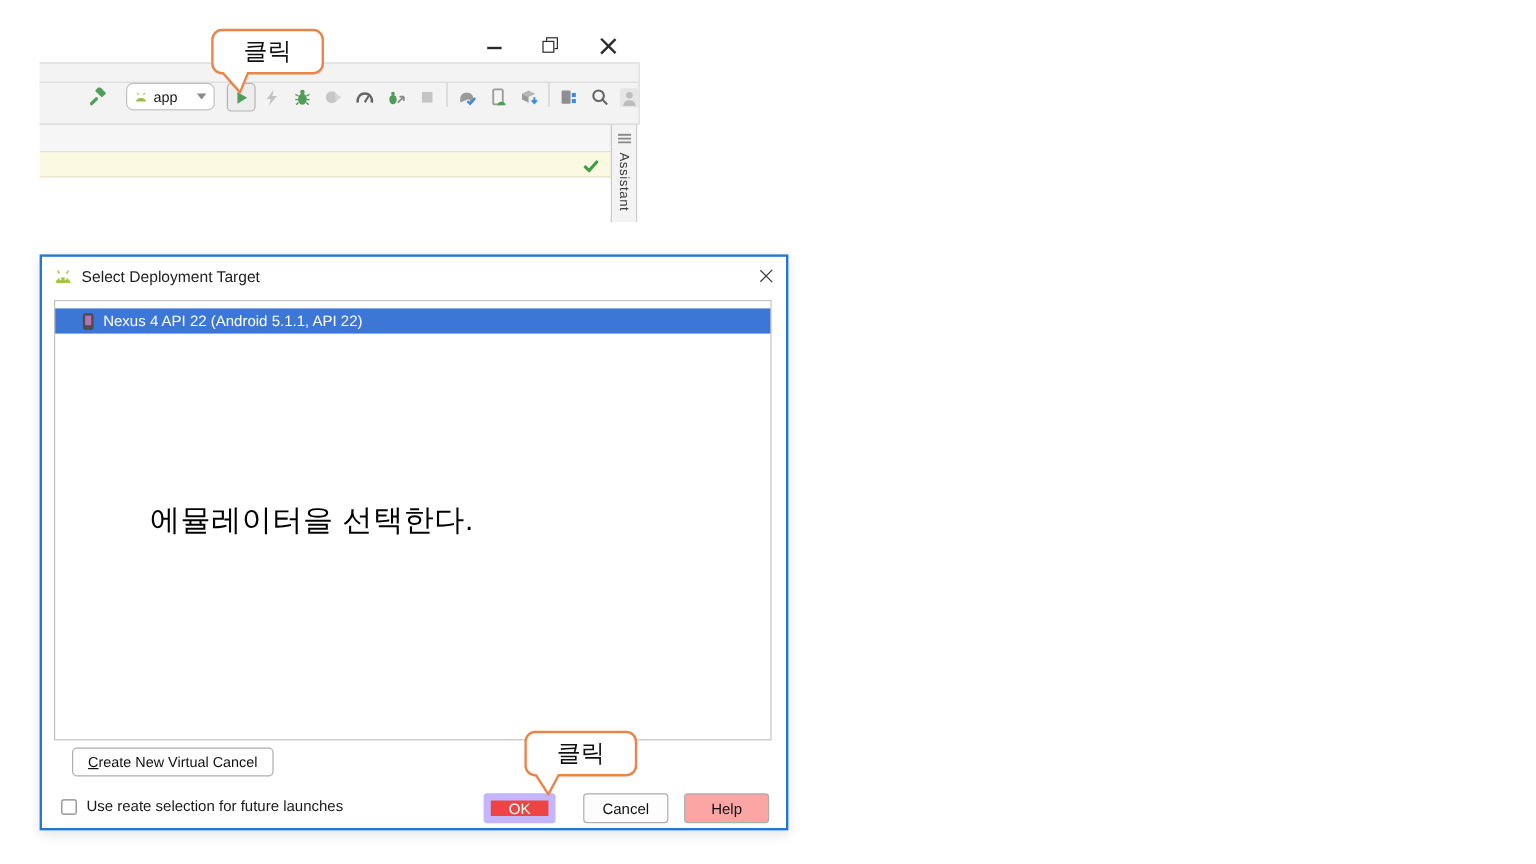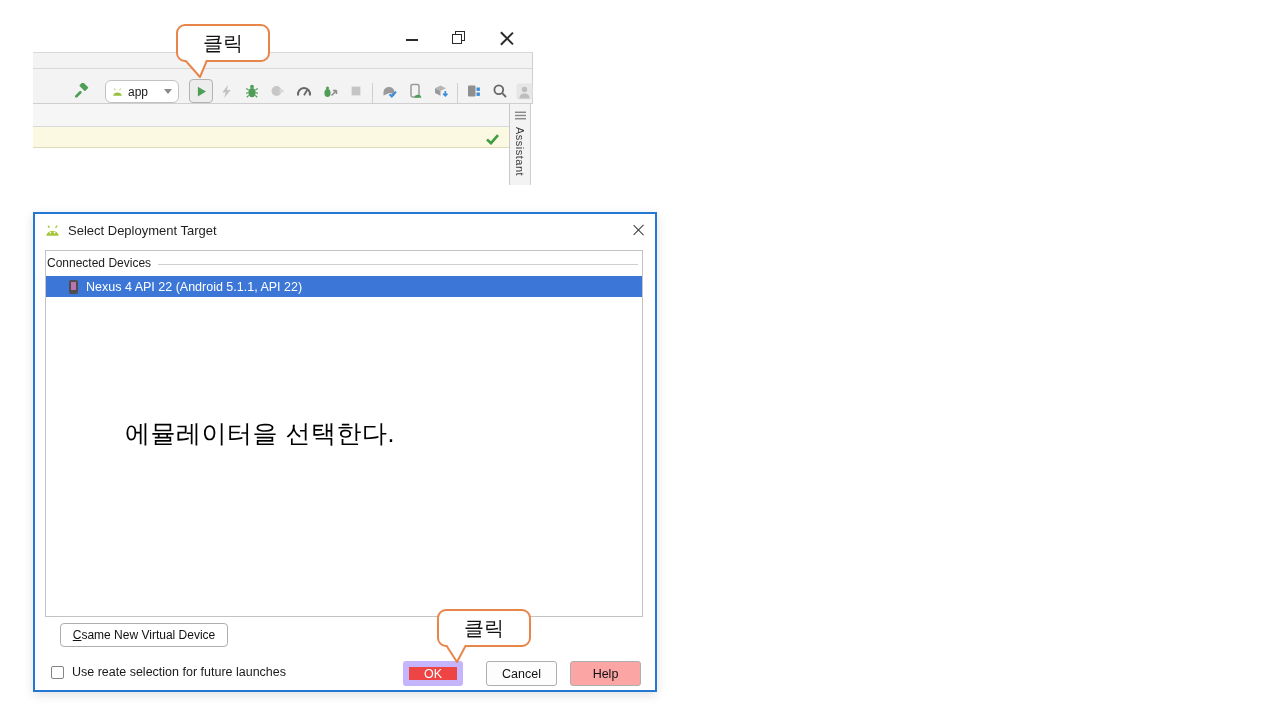--- a/index.html
+++ b/index.html
@@ -12,21 +12,21 @@
   .wc-restore{position:absolute;left:452px;top:31px;width:13px;height:13px;}
   .wc-restore::before{content:"";position:absolute;left:3px;top:0;width:8px;height:8px;border:1px solid #2b2b2b;}
   .wc-restore::after{content:"";position:absolute;left:0;top:3px;width:8px;height:8px;border:1px solid #2b2b2b;background:#fff;}
   .wc-close{position:absolute;left:499px;top:31px;width:14px;height:14px;}
   .wc-close::before,.wc-close::after{content:"";position:absolute;left:6.5px;top:-1px;width:1.5px;height:17px;background:#2b2b2b;}
   .wc-close::before{transform:rotate(45deg);}.wc-close::after{transform:rotate(-45deg);}
 
   .ide-chrome{position:absolute;left:33px;top:52px;width:499px;border-right:1px solid #cfcfcf;}
   .menu-strip{height:15px;background:#f3f3f3;border-top:1px solid #d9d9d9;}
   .toolbar{height:34px;background:#f3f3f3;border-top:1px solid #d9d9d9;border-bottom:1px solid #cfcfcf;
-           display:flex;align-items:flex-end;padding-left:38px;}
+           display:flex;align-items:flex-start;padding-left:38px;}
   .tbi{width:26px;height:24px;display:flex;align-items:center;justify-content:center;flex:none;}
   .tbi svg{display:block;}
   .combo{width:60px;height:21px;margin:0 10px 0 14px;background:#fff;border:1px solid #c2c2c2;border-radius:6px;
          display:flex;align-items:center;padding:0 6px;gap:5px;flex:none;}
   .combo-label{font-size:12px;color:#1a1a1a;}
   .combo-caret{width:0;height:0;border-left:4px solid transparent;border-right:4px solid transparent;border-top:5px solid #8a8a8a;margin-left:auto;}
   .run-box{width:22px;height:22px;border:1px solid #b3b3b3;border-radius:4px;background:#ededed;
            display:flex;align-items:center;justify-content:center;flex:none;}
   .tb-sep{width:1px;height:20px;background:#cfcfcf;margin:0 3px;flex:none;}
 
@@ -235,33 +235,29 @@
           <line x1="4.4" y1="4" x2="3.1" y2="1.6" stroke="#a4c639" stroke-width="1.3"></line>
           <line x1="10.6" y1="4" x2="11.9" y2="1.6" stroke="#a4c639" stroke-width="1.3"></line>
           <circle cx="5.4" cy="8.6" r="0.9" fill="#fff"></circle>
           <circle cx="9.6" cy="8.6" r="0.9" fill="#fff"></circle>
         </svg>
       <span class="dlg-title-text">Select Deployment Target</span>
       <span class="dlg-close"></span>
     </div>
 
     <div class="device-panel">
-      <div class="panel-header">
-        <span class="panel-header-label">Connected Devices</span>
-        <span class="panel-rule"></span>
-      </div>
       <div class="device-row">
         <span class="phone-icon"></span>
         <span>Nexus 4 API 22 (Android 5.1.1, API 22)</span>
       </div>
       <div class="panel-caption">에뮬레이터을 선택한다.</div>
     </div>
 
     <button class="create-btn">
-      <span><span class="mnemonic">C</span><span>same New Virtual Device</span></span>
+      <span><span class="mnemonic">C</span><span>reate New Virtual Cancel</span></span>
     </button>
 
     <span class="dlg-checkbox"></span>
     <span class="dlg-checkbox-label">Use reate selection for future launches</span>
 
     <button class="dlg-btn btn-ok">OK</button>
     <button class="dlg-btn btn-cancel">Cancel</button>
     <button class="dlg-btn btn-help">Help</button>
   </div>
 

